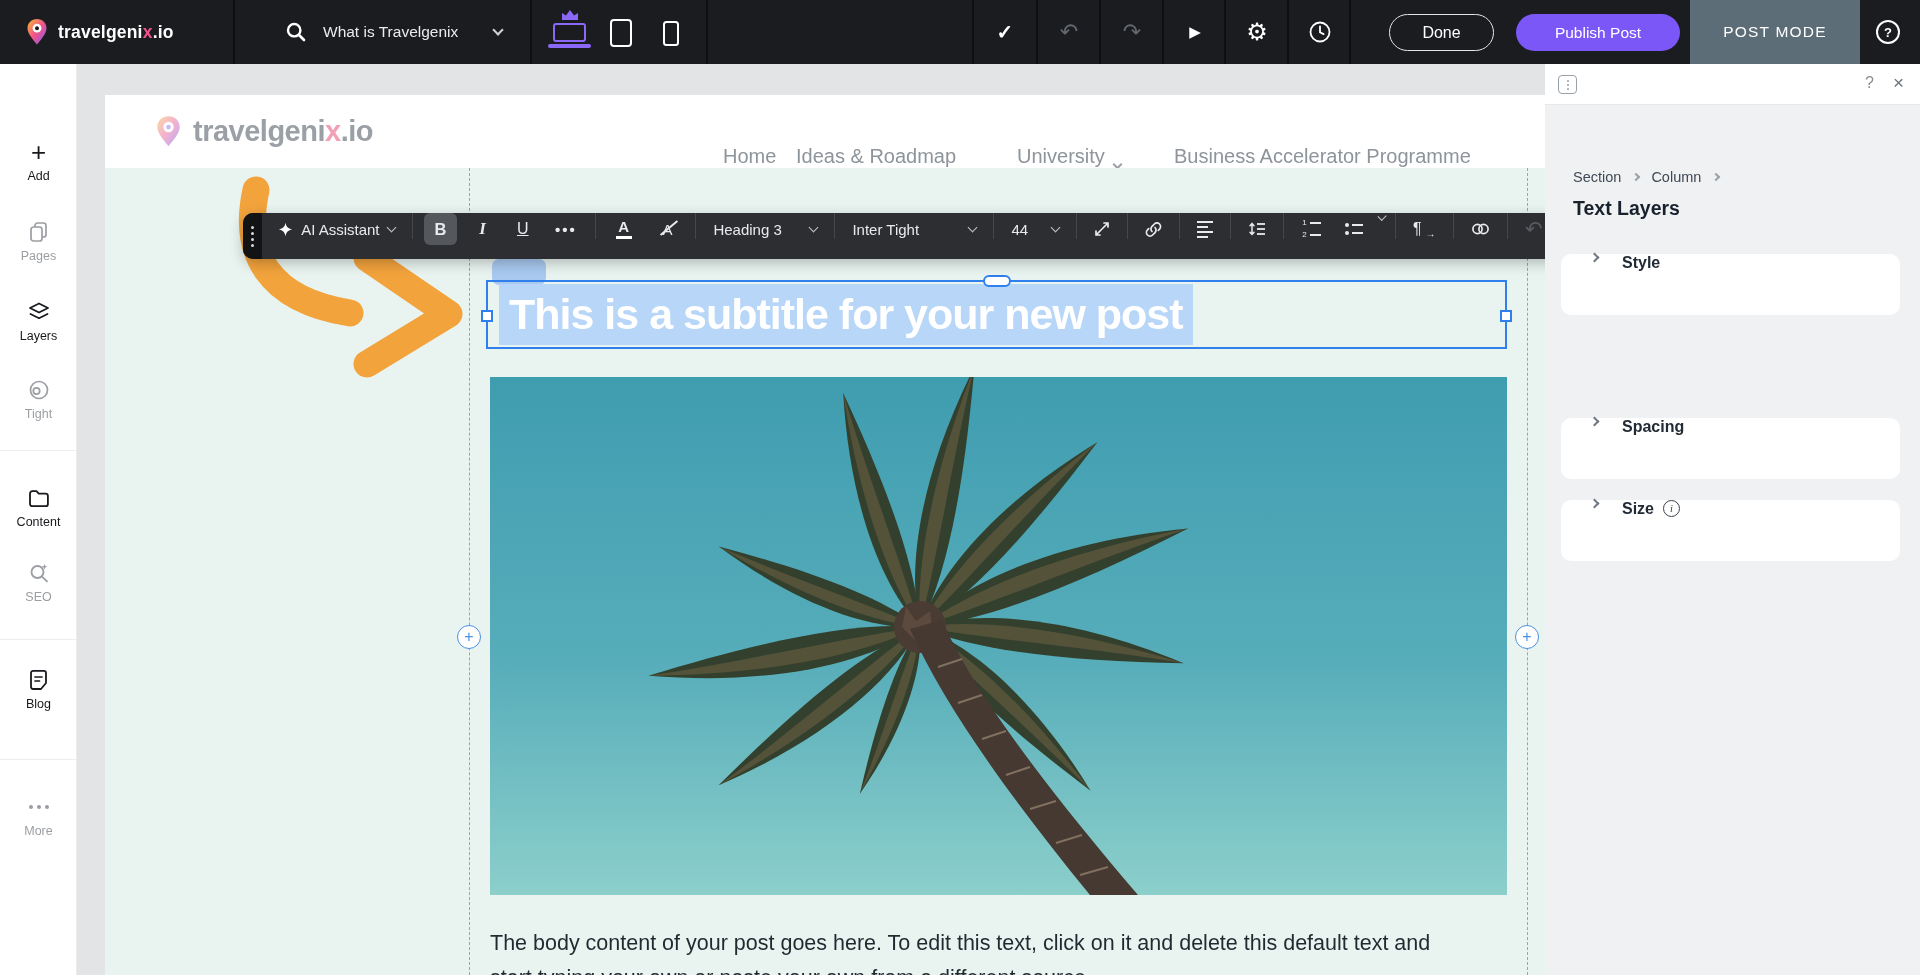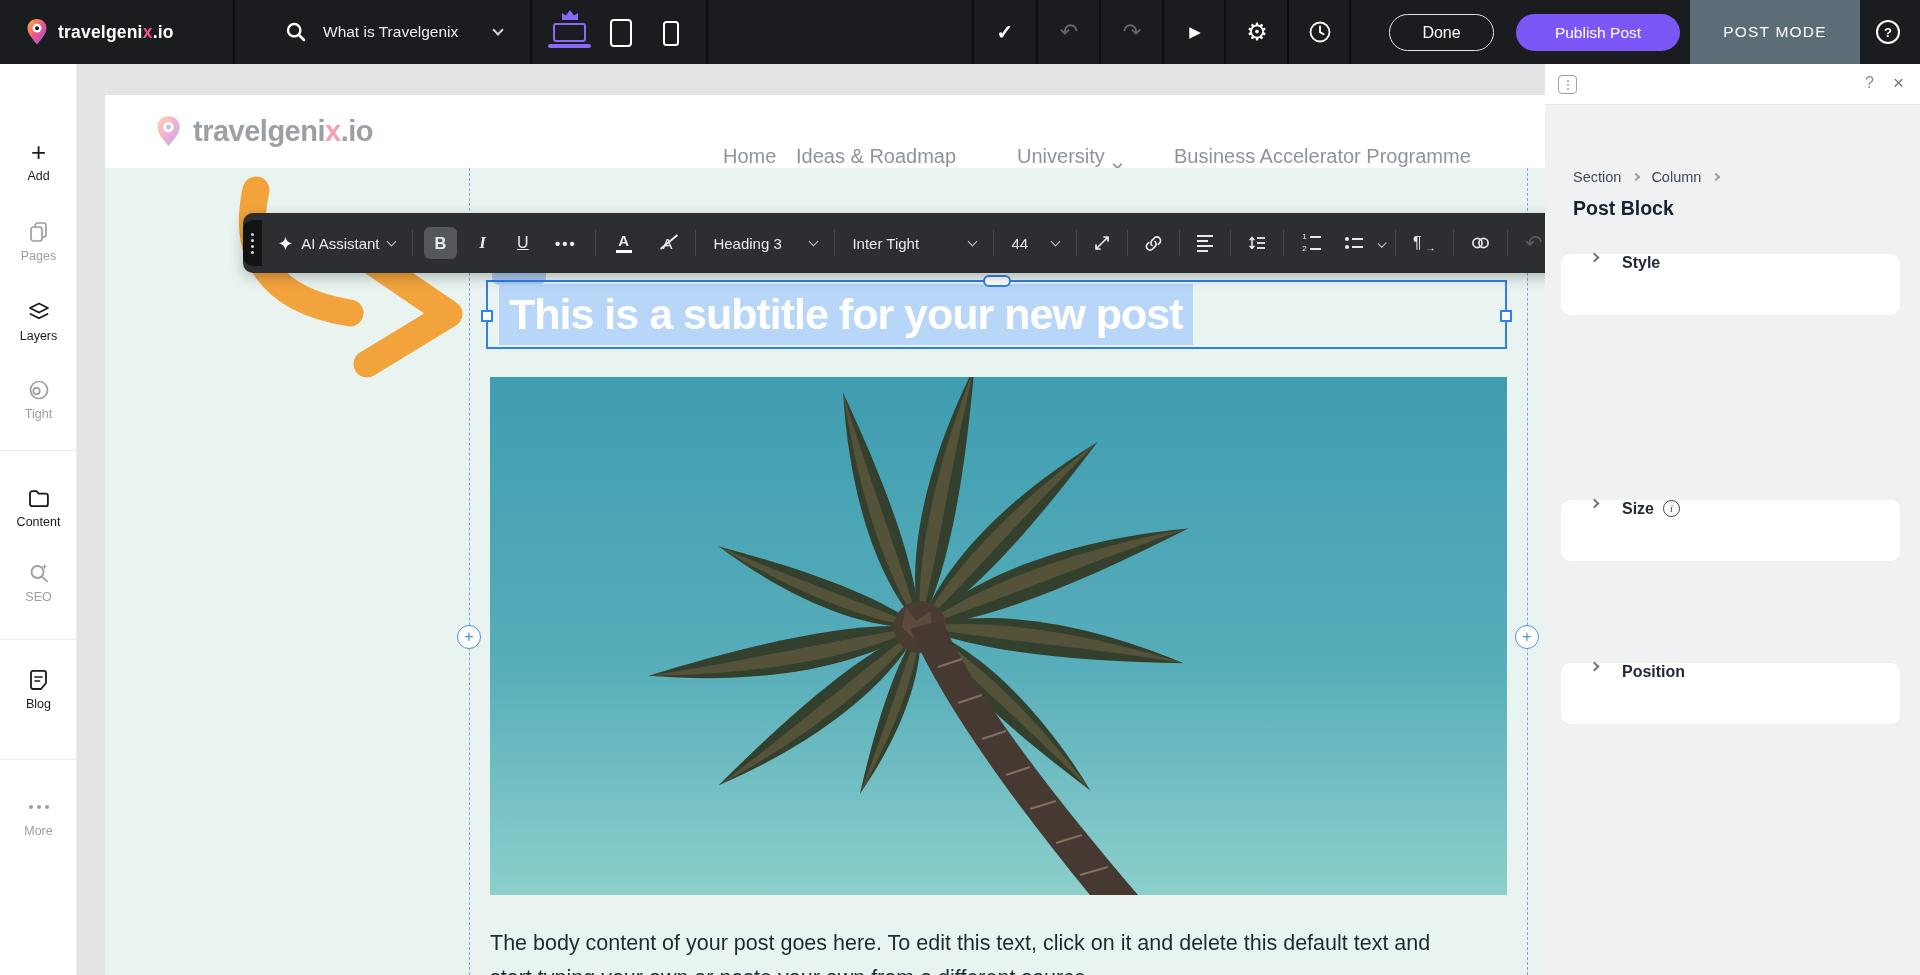--- a/index.html
+++ b/index.html
@@ -57,21 +57,21 @@
   .label-tab { position:absolute; left:492px; top:259px; width:54px; height:26px; background:#a9c9f0; border-radius:7px; z-index:3; }
   .sel-box { position:absolute; left:486px; top:280px; width:1021px; height:69px; border:2px solid #2f80ed; z-index:4; }
   .sel-pill { position:absolute; left:50%; top:-7px; margin-left:-14px; width:28px; height:12px; background:#fff; border:2px solid #2f80ed; border-radius:7px; }
   .sel-sq { position:absolute; top:28px; width:12px; height:12px; background:#fff; border:2px solid #2f80ed; }
   .post-heading { position:absolute; left:11px; top:2px; height:61px; line-height:61px; background:#b7d6f8; padding:0 10px; font-size:43px; font-weight:700; color:#fff; letter-spacing:-1px; white-space:nowrap; }
   .hero-img { position:absolute; left:490px; top:377px; width:1017px; height:518px; overflow:hidden; z-index:2; }
   .body-copy { position:absolute; left:490px; top:926px; width:1010px; font-size:21.5px; line-height:35px; color:#1f2a31; z-index:2; }
   
   .arrow-note { position:absolute; left:228px; top:158px; z-index:8; }
   
-  .ttoolbar { position:absolute; left:243px; top:213px; width:1404px; height:60px; background:#2c2e31; border-radius:10px; display:flex; align-items:center; z-index:10; box-shadow:0 4px 14px rgba(0,0,0,.25); }
+  .ttoolbar { position:absolute; left:243px; top:213px; width:1404px; height:46px; background:#2c2e31; border-radius:10px; display:flex; z-index:10; box-shadow:0 4px 14px rgba(0,0,0,.25); }
   .tt-cap { width:21px; height:46px; background:#121315; border-radius:10px 0 0 10px; display:flex; flex-direction:column; align-items:center; justify-content:center; gap:3px; cursor:grab; }
   .tt-cap i { width:3px; height:3px; border-radius:50%; background:#d6d8da; }
   .tt-item { display:flex; align-items:center; gap:8px; color:#e9eaec; font-size:15px; margin:0 5px; padding:0 6px; height:32px; border-radius:6px; cursor:pointer; white-space:nowrap; }
   .tt-sep { width:1px; height:26px; background:#44474b; margin:0 6px; flex:none; }
   .tt-chev { width:7px; height:7px; border-right:1.8px solid #c3c6c9; border-bottom:1.8px solid #c3c6c9; transform:rotate(45deg); display:inline-block; margin-top:-3px; }
   .tt-b { font-weight:700; font-size:16.5px; background:#54575c; width:36px; justify-content:center; }
   .tt-i { font-family:"Liberation Serif",serif; font-style:italic; font-weight:700; font-size:17px; width:32px; justify-content:center; }
   .tt-u { text-decoration:underline; font-size:16px; width:32px; justify-content:center; }
   .tt-more { letter-spacing:2px; font-weight:700; width:38px; justify-content:center; }
   .tt-colorA { flex-direction:column; gap:2px; justify-content:center; width:36px; }
@@ -496,30 +496,30 @@
       <span class="panel-help">?</span>
       <span class="panel-close">×</span>
     </div>
 
     <div class="crumbs">
       <span>Section</span>
       <span class="chev"></span>
       <span>Column</span>
       <span class="chev"></span>
     </div>
-    <div class="panel-title">Post Block</div>
+    <div class="panel-title">Text Layers</div>
 
     <div class="card" style="top:190px">
       <span class="chev"></span>
       <span class="card-label">Style</span>
+    </div>
+    <div class="card" style="top:354px">
+      <span class="chev"></span>
+      <span class="card-label">Spacing</span>
     </div>
     <div class="card" style="top:436px">
       <span class="chev"></span>
       <span class="card-label">Size</span>
       <span class="info-dot">i</span>
     </div>
-    <div class="card" style="top:599px">
-      <span class="chev"></span>
-      <span class="card-label">Position</span>
-    </div>
   </div>
 
 </div>
 
 </body></html>

